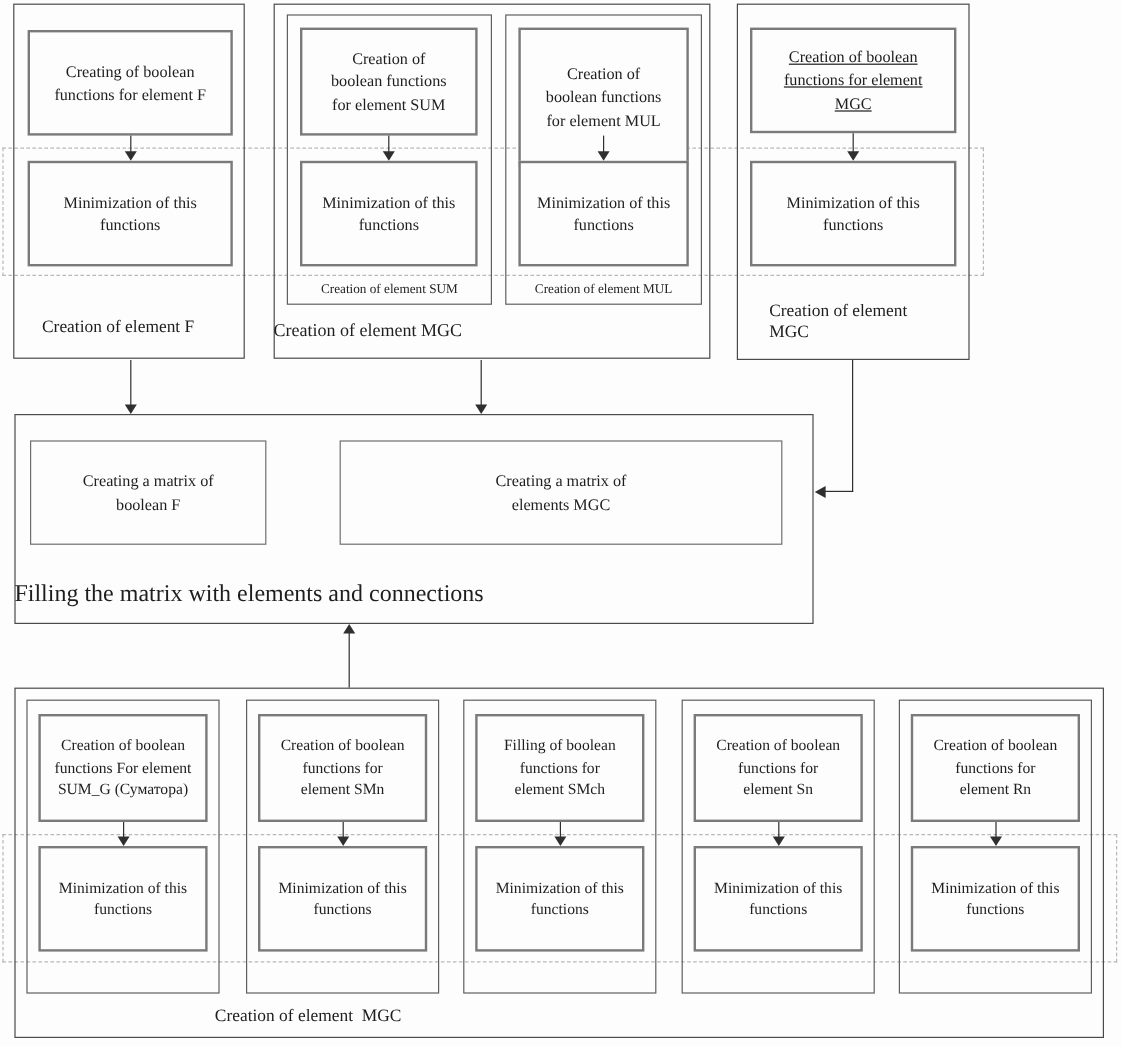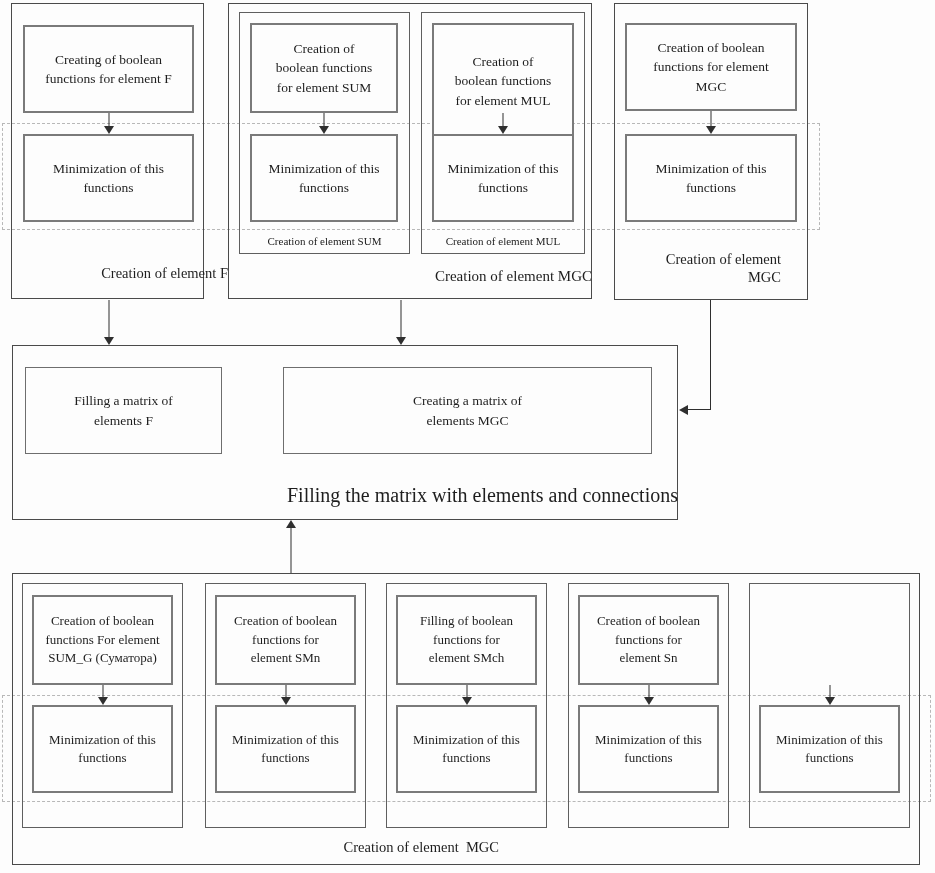--- a/index.html
+++ b/index.html
@@ -19,21 +19,21 @@
   }
   .ibox .txt{display:inline-block;}
   .w100{max-width:104px;}
   .w120{max-width:122px;}
   .w130{max-width:132px;}
   .w140{max-width:142px;}
   .w150{max-width:154px;}
   
   .mbox{border-width:1px;border-color:#6e6e6e;}
   
-  .glabel{position:absolute;text-align:right;font-size:14.5px;line-height:1.25;}
+  .glabel{position:absolute;text-align:left;font-size:14.5px;line-height:1.25;}
   .slabel{position:absolute;text-align:center;font-size:11px;line-height:1.2;color:#222;}
   
   .dashed{position:absolute;border:1.4px dashed #b8b8b8;box-sizing:border-box;}
   
   .arrd,.arru{position:absolute;width:11px;}
   .arrd .ln{position:absolute;left:50%;transform:translateX(-50%);top:0;bottom:7px;border-left:1.4px solid #2f2f2f;}
   .arrd .hd{position:absolute;left:50%;transform:translateX(-50%);bottom:0;width:0;height:0;
             border-left:5px solid transparent;border-right:5px solid transparent;border-top:8px solid #2f2f2f;}
   .arru .ln{position:absolute;left:50%;transform:translateX(-50%);top:7px;bottom:0;border-left:1.4px solid #2f2f2f;}
   .arru .hd{position:absolute;left:50%;transform:translateX(-50%);top:0;width:0;height:0;
@@ -89,21 +89,21 @@
       <i class="hd"></i>
     </div>
   <div class="ibox" style="left:432px;top:134px;width:142px;height:88px;">
     <span class="txt">Minimization of this functions</span>
   </div>
   <div class="slabel" style="left:421px;top:235px;width:164px;">Creation of element MUL</div>
 
   <div class="glabel" style="left:228px;top:267px;width:364px;font-size:15px;">Creation of element MGC</div>
 
   <div class="obox" style="left:614px;top:3px;width:194px;height:297px;"></div>
-  <div class="ibox" style="left:625px;top:23px;width:172px;height:88px;">
+  <div class="ibox" style="left:625px;top:23px;width:172px;height:88px;text-decoration:underline;">
     <span class="txt w130">Creation of boolean functions for element MGC</span>
   </div>
   <div class="arrd" style="left:705px;top:111px;height:23px;">
       <i class="ln"></i>
       <i class="hd"></i>
     </div>
   <div class="ibox" style="left:625px;top:134px;width:172px;height:88px;">
     <span class="txt">Minimization of this functions</span>
   </div>
   <div class="glabel" style="left:641px;top:250px;width:140px;">Creation of element MGC</div>
@@ -119,21 +119,21 @@
   <div class="segv" style="left:710px;top:300px;height:110px;"></div>
   <div class="segh" style="left:687px;top:409px;width:24px;"></div>
   <div class="hleft" style="left:679px;top:405px;"></div>
   <div class="arru" style="left:285px;top:520px;height:53px;">
       <i class="ln"></i>
       <i class="hd"></i>
     </div>
 
   <div class="obox" style="left:12px;top:345px;width:666px;height:175px;"></div>
   <div class="ibox mbox" style="left:25px;top:367px;width:197px;height:87px;">
-    <span class="txt w140">Filling a matrix of elements F</span>
+    <span class="txt w140">Creating a matrix of boolean F</span>
   </div>
   <div class="ibox mbox" style="left:283px;top:367px;width:369px;height:87px;">
     <span class="txt w140">Creating a matrix of elements MGC</span>
   </div>
   <div class="glabel" style="left:12px;top:483px;width:666px;font-size:20px;">Filling the matrix with elements and connections</div>
 
   <div class="obox" style="left:12px;top:573px;width:908px;height:292px;"></div>
 
   <div class="gbox" style="left:22px;top:583px;width:161px;height:245px;"></div>
   <div class="ibox" style="left:32px;top:595px;width:141px;height:90px;font-size:13px;">
@@ -177,20 +177,23 @@
   </div>
   <div class="arrd" style="left:643px;top:685px;height:20px;">
       <i class="ln"></i>
       <i class="hd"></i>
     </div>
   <div class="ibox" style="left:578px;top:705px;width:141px;height:88px;font-size:13px;">
     <span class="txt">Minimization of this functions</span>
   </div>
 
   <div class="gbox" style="left:749px;top:583px;width:161px;height:245px;"></div>
+  <div class="ibox" style="left:759px;top:595px;width:141px;height:90px;font-size:13px;">
+    <span class="txt w100">Creation of boolean functions for element Rn</span>
+  </div>
   <div class="arrd" style="left:824px;top:685px;height:20px;">
       <i class="ln"></i>
       <i class="hd"></i>
     </div>
   <div class="ibox" style="left:759px;top:705px;width:141px;height:88px;font-size:13px;">
     <span class="txt">Minimization of this functions</span>
   </div>
 
   <div class="glabel prews" style="left:179px;top:838px;width:320px;">Creation of element  MGC</div>
 

